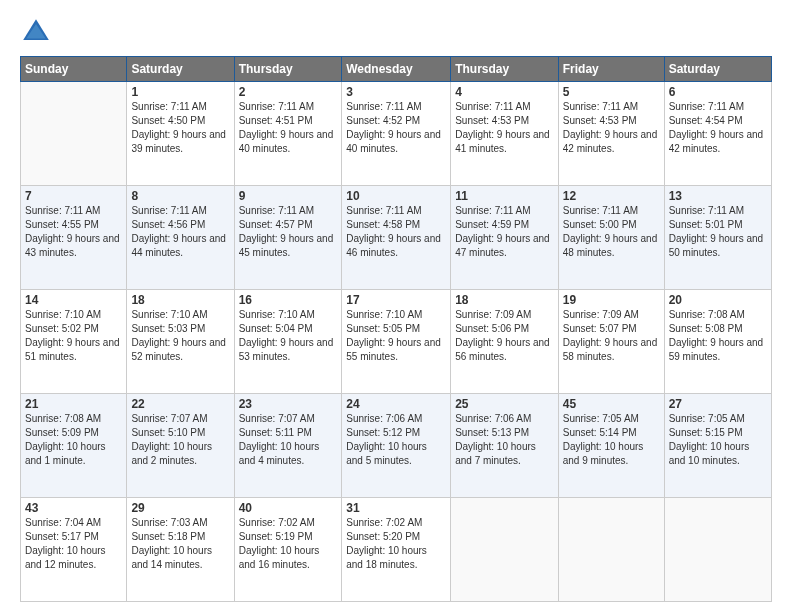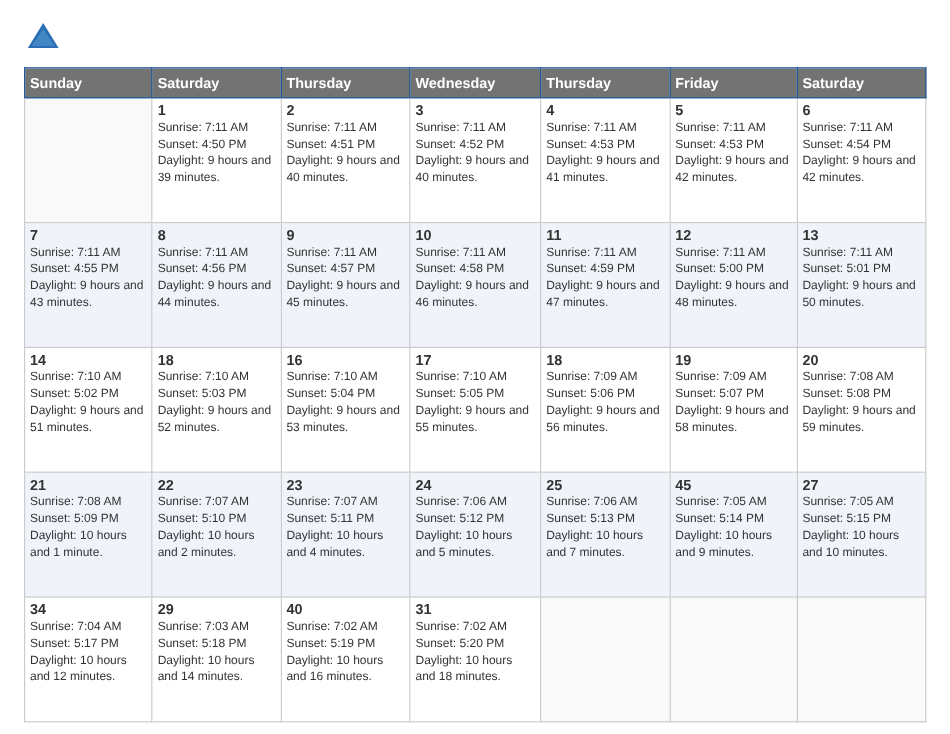--- a/index.html
+++ b/index.html
@@ -252,21 +252,21 @@
             <span class="day-number">45</span>
             <div class="day-info">Sunrise: 7:05 AM<br>Sunset: 5:14 PM<br>Daylight: 10 hours and 9 minutes.</div>
           </td>
           <td>
             <span class="day-number">27</span>
             <div class="day-info">Sunrise: 7:05 AM<br>Sunset: 5:15 PM<br>Daylight: 10 hours and 10 minutes.</div>
           </td>
         </tr>
         <tr>
           <td>
-            <span class="day-number">34</span>
+            <span class="day-number">43</span>
             <div class="day-info">Sunrise: 7:04 AM<br>Sunset: 5:17 PM<br>Daylight: 10 hours and 12 minutes.</div>
           </td>
           <td>
             <span class="day-number">29</span>
             <div class="day-info">Sunrise: 7:03 AM<br>Sunset: 5:18 PM<br>Daylight: 10 hours and 14 minutes.</div>
           </td>
           <td>
             <span class="day-number">40</span>
             <div class="day-info">Sunrise: 7:02 AM<br>Sunset: 5:19 PM<br>Daylight: 10 hours and 16 minutes.</div>
           </td>

